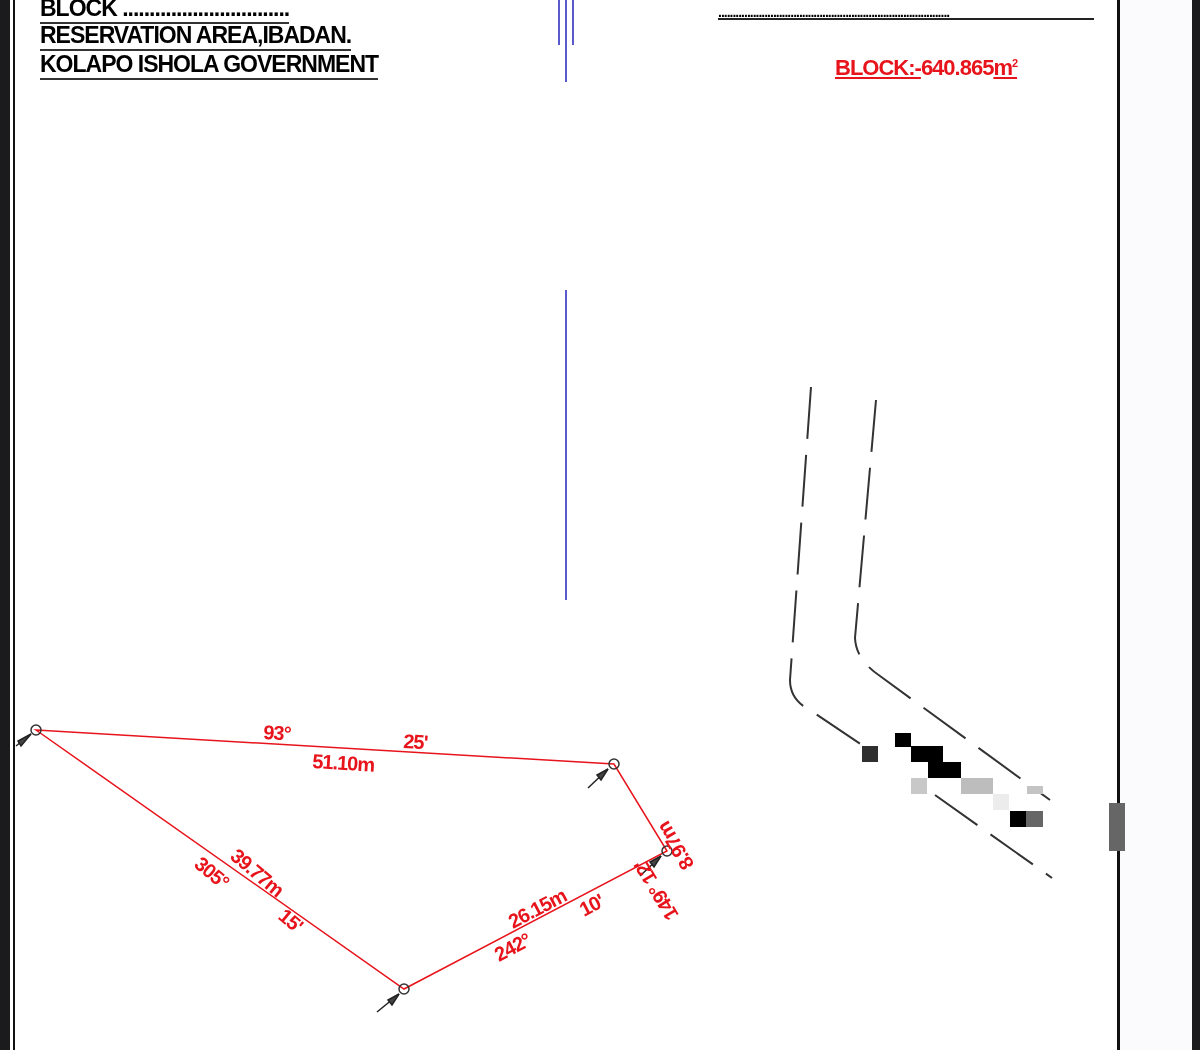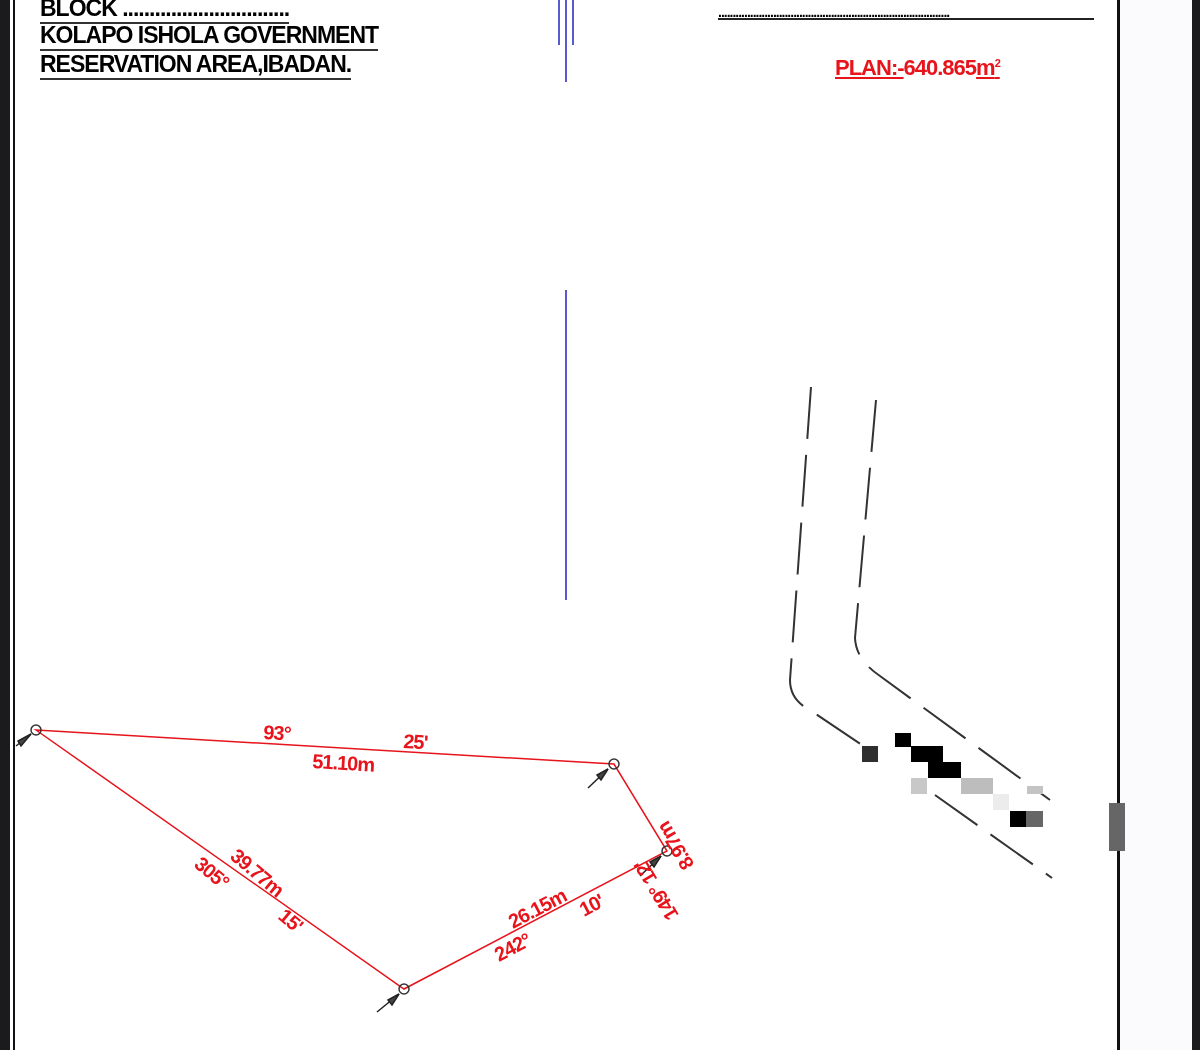--- a/index.html
+++ b/index.html
@@ -52,28 +52,28 @@
 <div class="left-dark"></div>
 <div class="page"></div>
 <div class="right-margin"></div>
 <div class="right-dark"></div>
 <div class="frame-left"></div>
 <div class="frame-right"></div>
 <div class="frame-tab"></div>
 
 <div class="title-block">
   <div class="row" style="height:27px;margin-top:-4px;"><span class="title-line">BLOCK ...............................</span></div>
+  <div class="row"><span class="title-line">RESERVATION AREA,IBADAN.</span></div>
   <div class="row"><span class="title-line">KOLAPO ISHOLA  GOVERNMENT</span></div>
-  <div class="row"><span class="title-line">RESERVATION AREA,IBADAN.</span></div>
 </div>
 
 <div class="dots-line">................................................................................</div>
 
 <div class="area">
-  <span class="lbl">PLAN:-</span><span class="val">640.865</span><span class="unit"><span>m</span><sup>2</sup></span>
+  <span class="lbl">BLOCK:-</span><span class="val">640.865</span><span class="unit"><span>m</span><sup>2</sup></span>
 </div>
 
 <svg class="drawing" width="1200" height="1050" viewBox="0 0 1200 1050">
 
   <g stroke="#5a5acf" stroke-width="2">
     <line x1="559" y1="0" x2="559" y2="45"></line>
     <line x1="566" y1="0" x2="566" y2="82"></line>
     <line x1="573" y1="0" x2="573" y2="45"></line>
     <line x1="566" y1="290" x2="566" y2="600"></line>
   </g>

